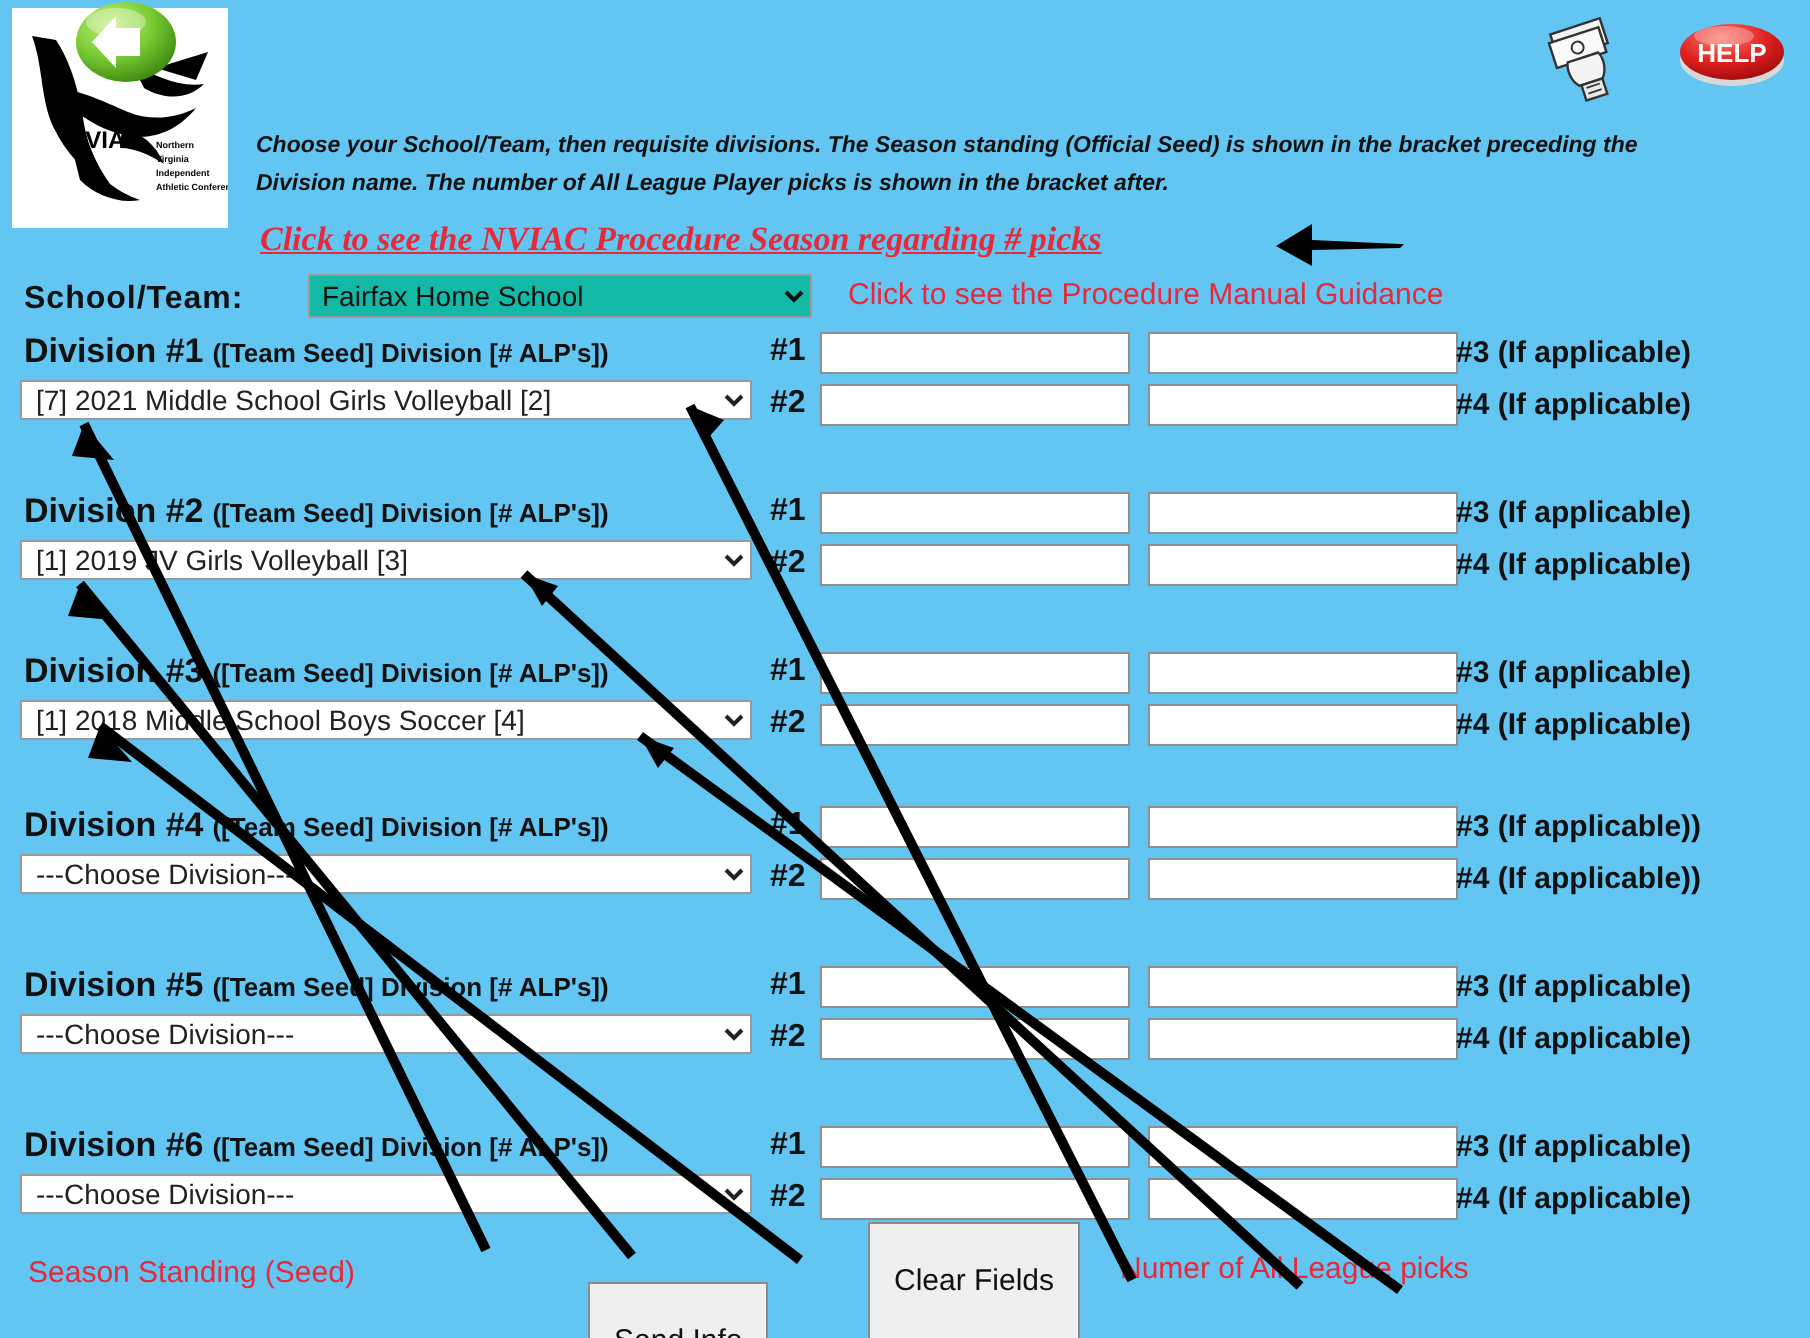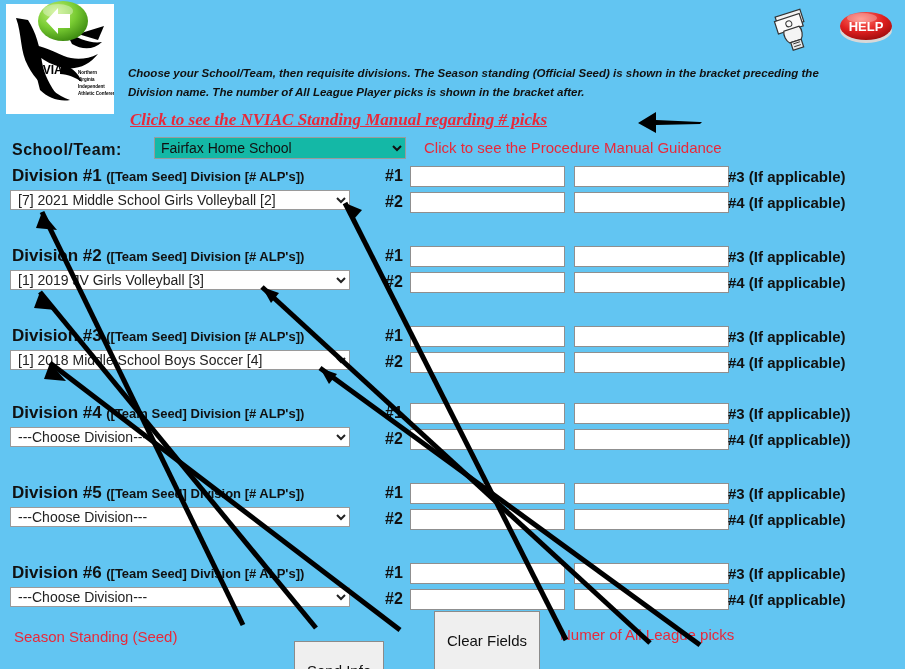--- a/index.html
+++ b/index.html
@@ -106,21 +106,21 @@
     color: #111;
   }
   .div-label .big {
     font-size: 17px; font-weight: bold;
   }
   .div-label .small {
     font-size: 13px; font-weight: bold;
   }
   .div-select {
     position: absolute; left: 10px;
-    width: 340px; height: 20px;
+    width: 366px; height: 20px;
     font-family: "Liberation Sans", sans-serif;
     font-size: 14px;
     background: #ffffff;
     border: 1px solid #9a9a9a;
     color: #222;
     padding-left: 3px;
     box-sizing: border-box;
   }
   .pick-tag {
     position: absolute;
@@ -230,21 +230,21 @@
     <ellipse cx="28" cy="18" rx="26" ry="14" fill="url(#rGrad)"></ellipse>
     <ellipse cx="24" cy="10" rx="15" ry="5" fill="#ffffff" opacity="0.28"></ellipse>
     <text x="28" y="23" text-anchor="middle" font-family="Liberation Sans, sans-serif" font-size="13" font-weight="bold" fill="#ffffff">HELP</text>
   </svg>
 
   <div class="instr">
     <div>Choose your School/Team, then requisite divisions. The Season standing (Official Seed) is shown in the bracket preceding the</div>
     <div>Division name. The number of All League Player picks is shown in the bracket after.</div>
   </div>
 
-  <div class="manual-link">Click to see the NVIAC Standing Manual regarding # picks</div>
+  <div class="manual-link">Click to see the NVIAC Procedure Season regarding # picks</div>
 
   <svg class="header-arrow" viewBox="0 0 70 28">
     <path d="M68 14 L66 14 L22 12 L22 4 L4 15 L22 25 L22 17 L66 16 Z" fill="#000"></path>
   </svg>
 
   <div class="school-label">School/Team:</div>
   <select class="school-select">
     <option>Fairfax Home School</option>
   </select>
   <div class="guidance-text">Click to see the Procedure Manual Guidance</div>

